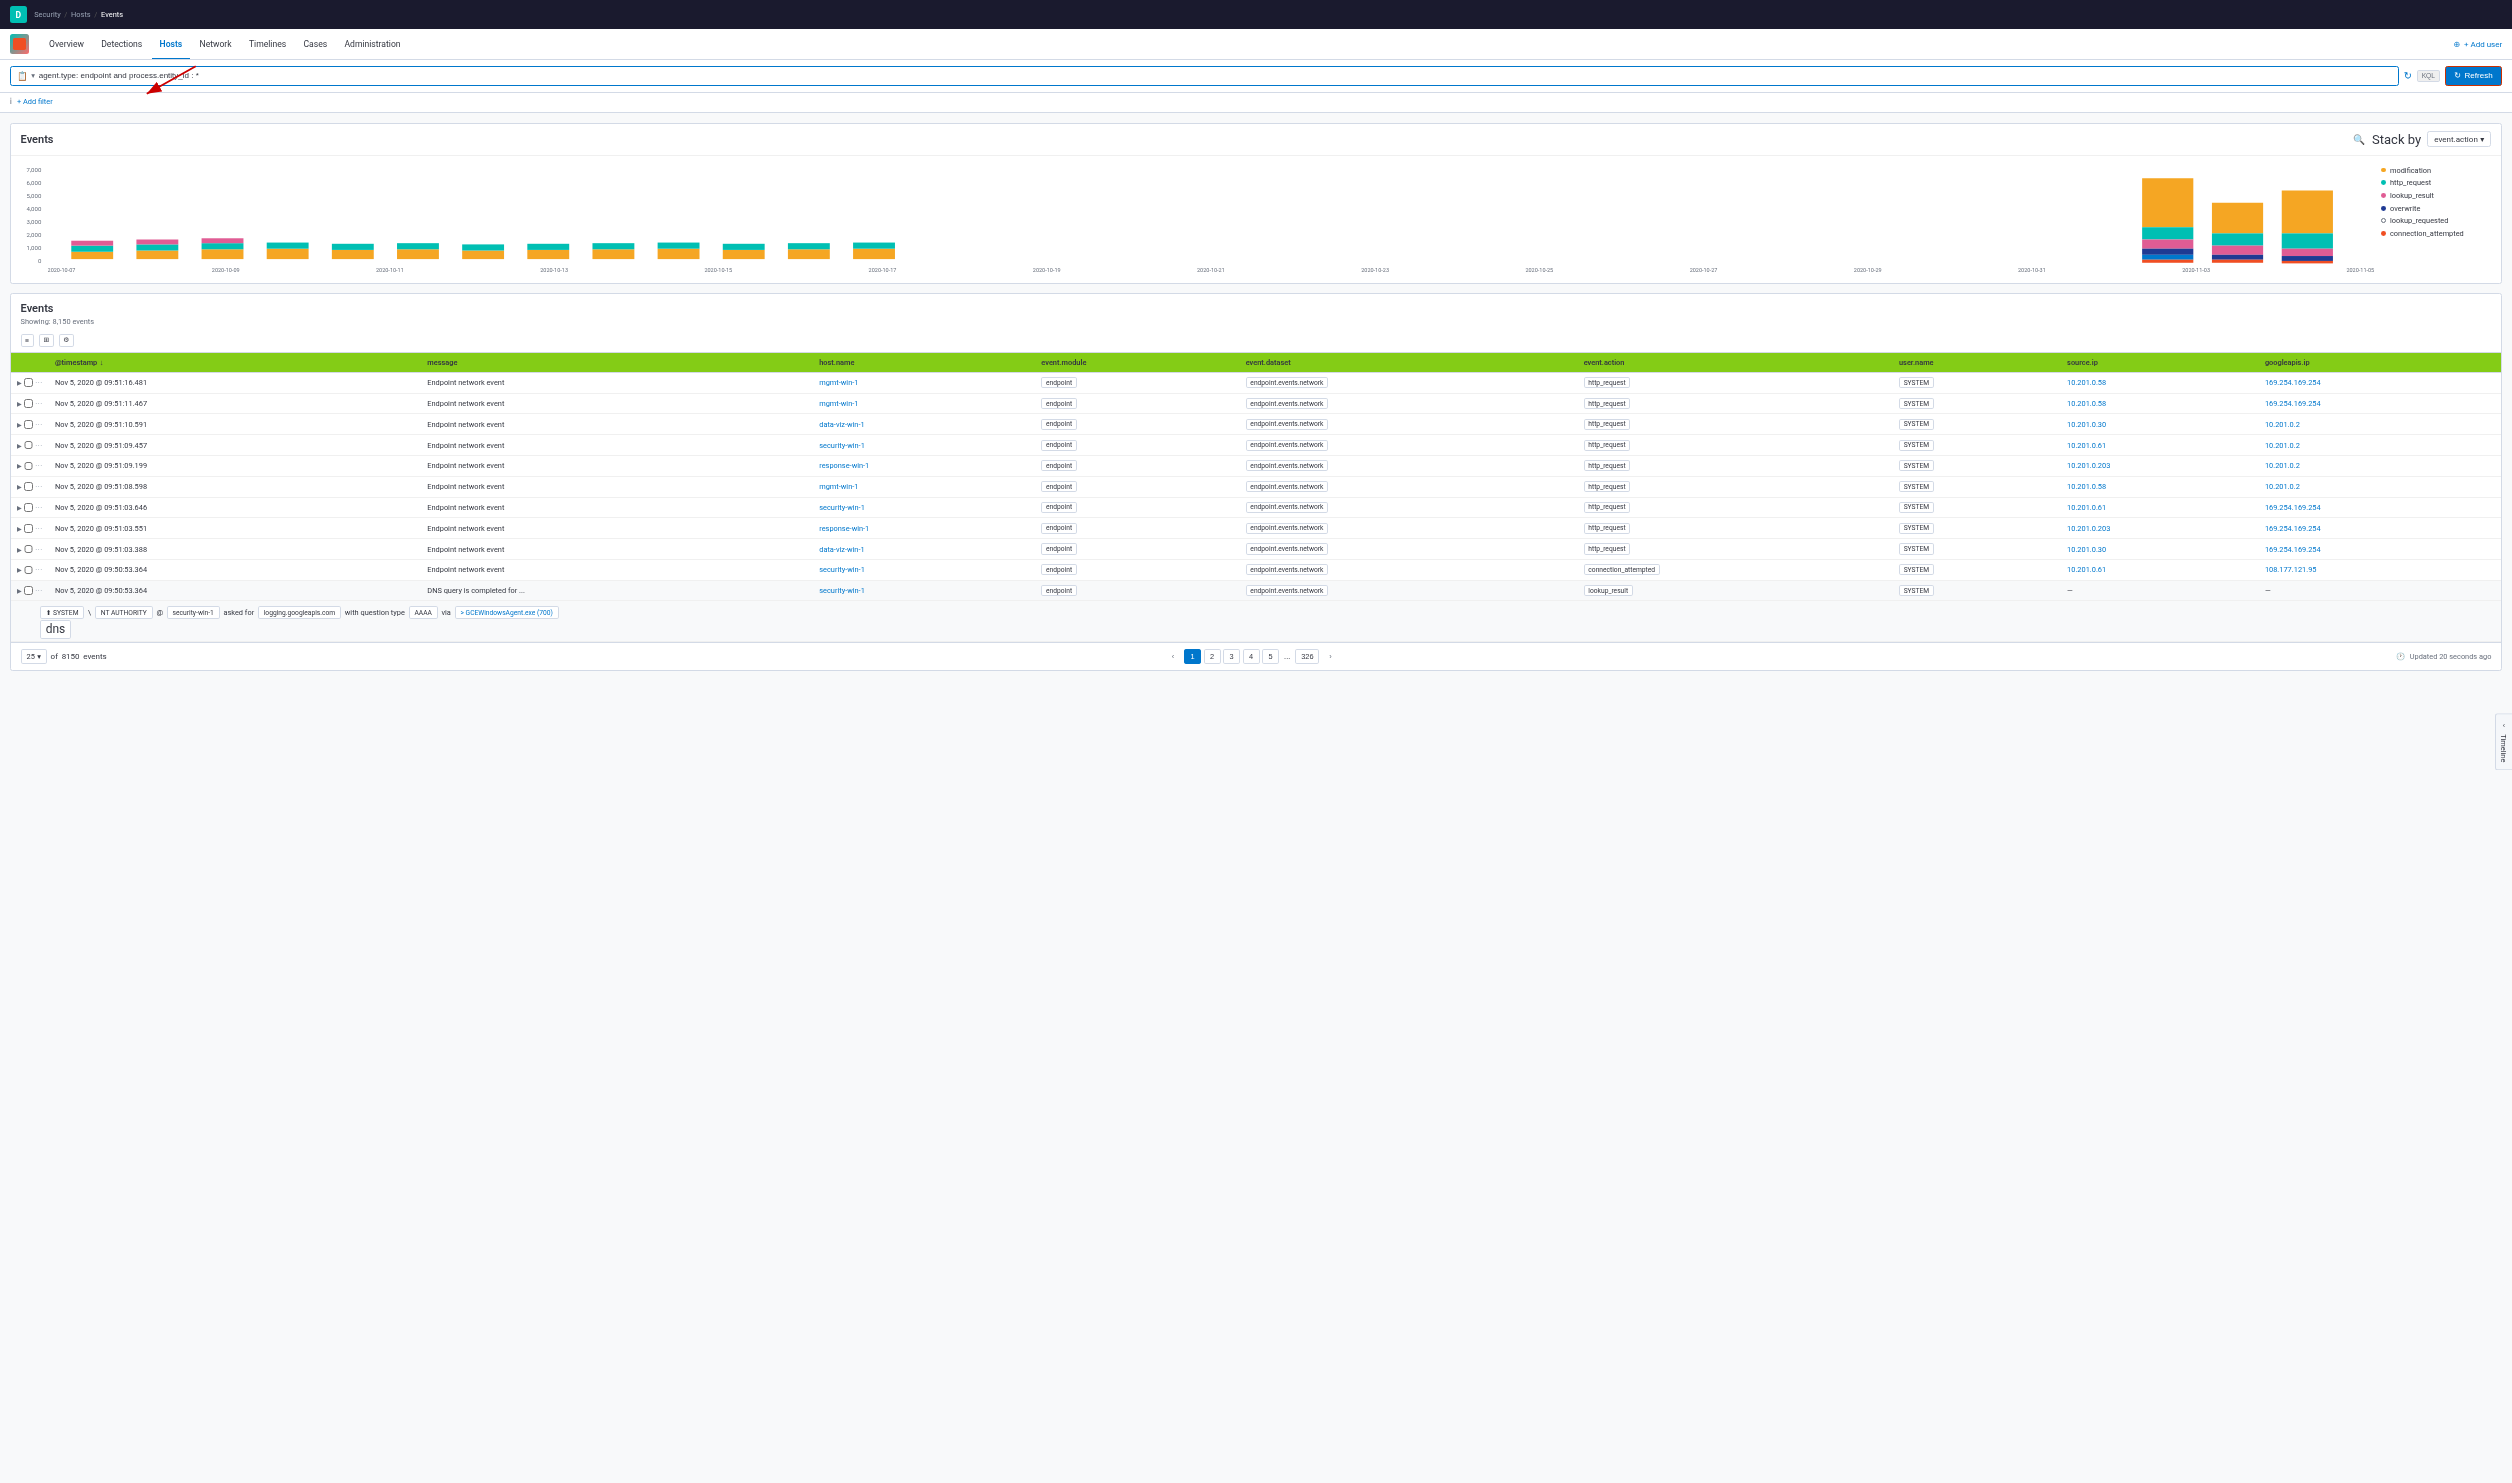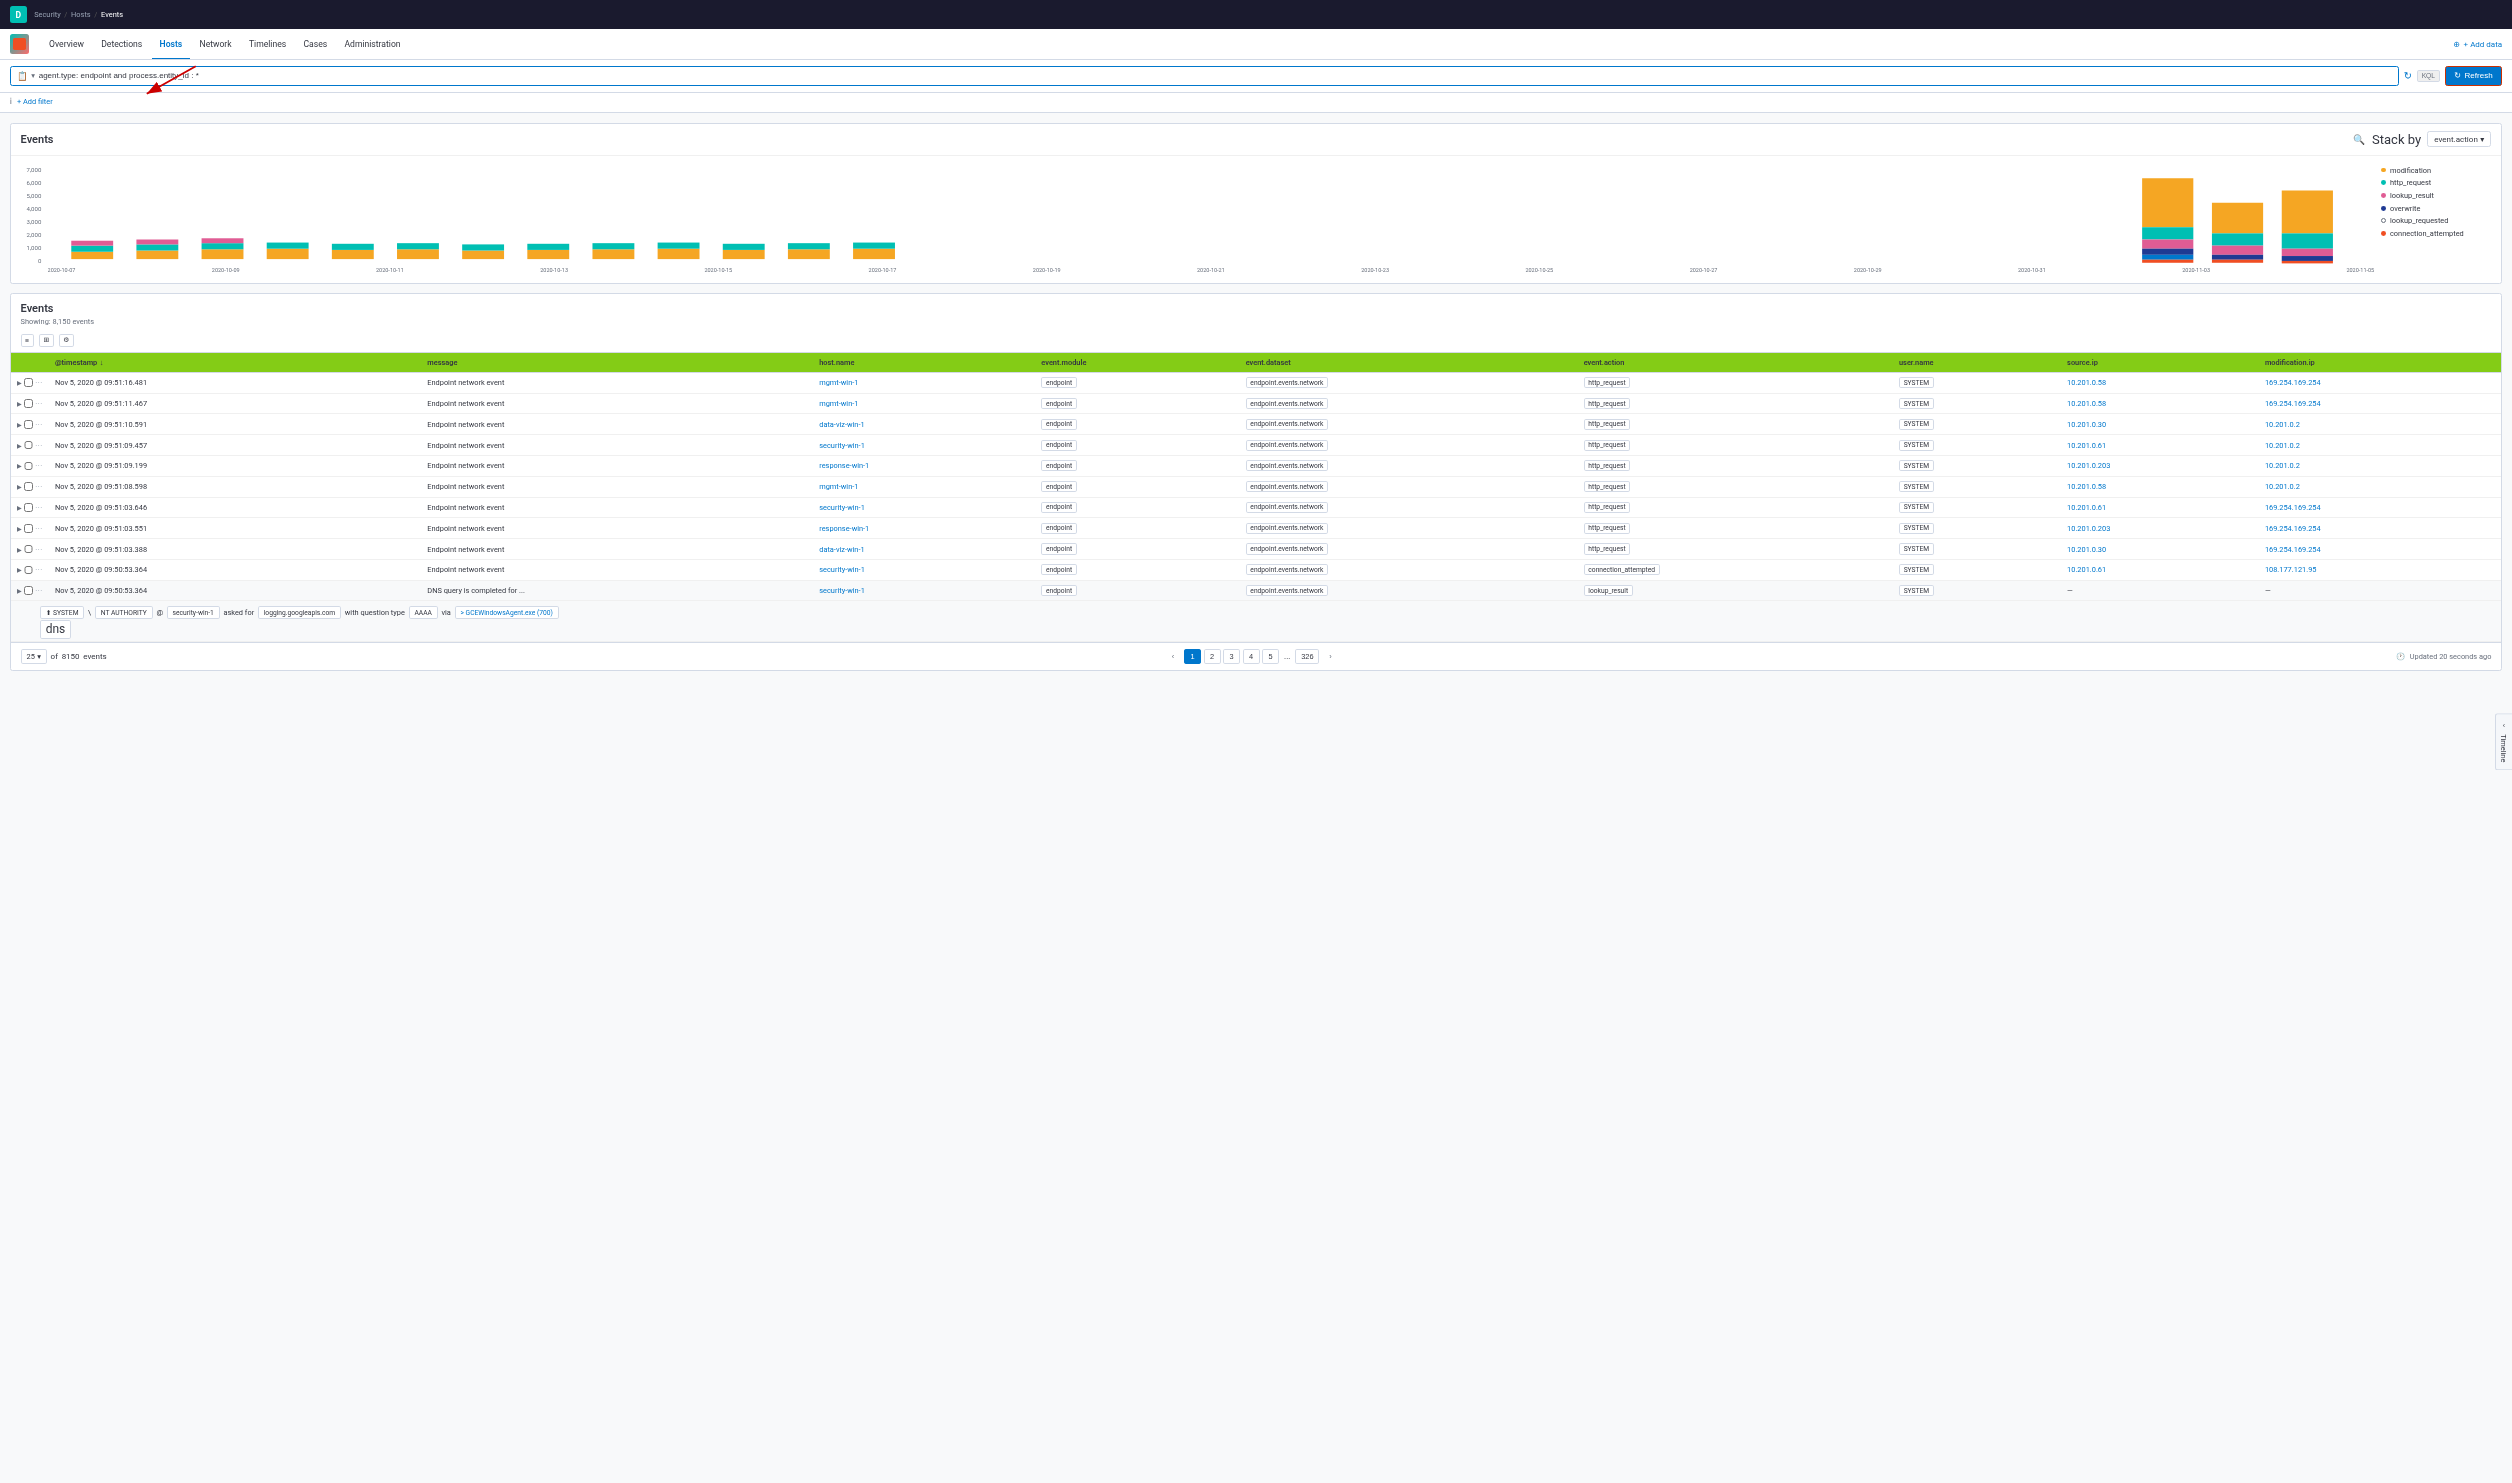--- a/index.html
+++ b/index.html
@@ -109,21 +109,21 @@
   <a class="nav-item">Overview</a>
   <a class="nav-item">Detections</a>
   <a class="nav-item active">Hosts</a>
   <a class="nav-item">Network</a>
   <a class="nav-item">Timelines</a>
   <a class="nav-item">Cases</a>
   <a class="nav-item">Administration</a>
   <div class="nav-spacer"></div>
   <div class="add-data-btn">
     <span>⊕</span>
-    <span>+ Add data</span>
+    <span>+ Add user</span>
   </div>
 </div>
 
 <div style="background:white; border-bottom:0.6px solid #d3dae6; padding:6.1px 9.8px; display:flex; align-items:center; gap:4.9px; position:relative;">
   <div style="display:flex;align-items:center;gap:3.7px;border:0.6px solid #0077cc;border-radius:2.5px;padding:3.7px 6.1px;background:white;flex:1;">
     <span style="color:#69707d;font-size:8.6px;">📋</span>
     <span style="color:#69707d;font-size:7.4px;">▾</span>
     <input type="text" value="agent.type: endpoint and process.entity_id : *" style="flex: 1 1 0%; border: none; outline: none; font-size: 8px; color: rgb(52, 55, 65); background: transparent;">
   </div>
   <span style="color:#0077cc;font-size:9.8px;cursor:pointer;">↻</span>
@@ -323,21 +323,21 @@
             <th>
                 <div class="col-header">event.action</div>
               </th>
             <th>
                 <div class="col-header">user.name</div>
               </th>
             <th>
                 <div class="col-header">source.ip</div>
               </th>
             <th>
-                <div class="col-header">modification.ip</div>
+                <div class="col-header">googleapis.ip</div>
               </th>
           </tr>
         </thead>
         <tbody>
 
           <tr>
             <td>
               <div class="row-controls">
                 <span class="row-expand">▶</span>
                 <input type="checkbox" class="row-check" style="">

